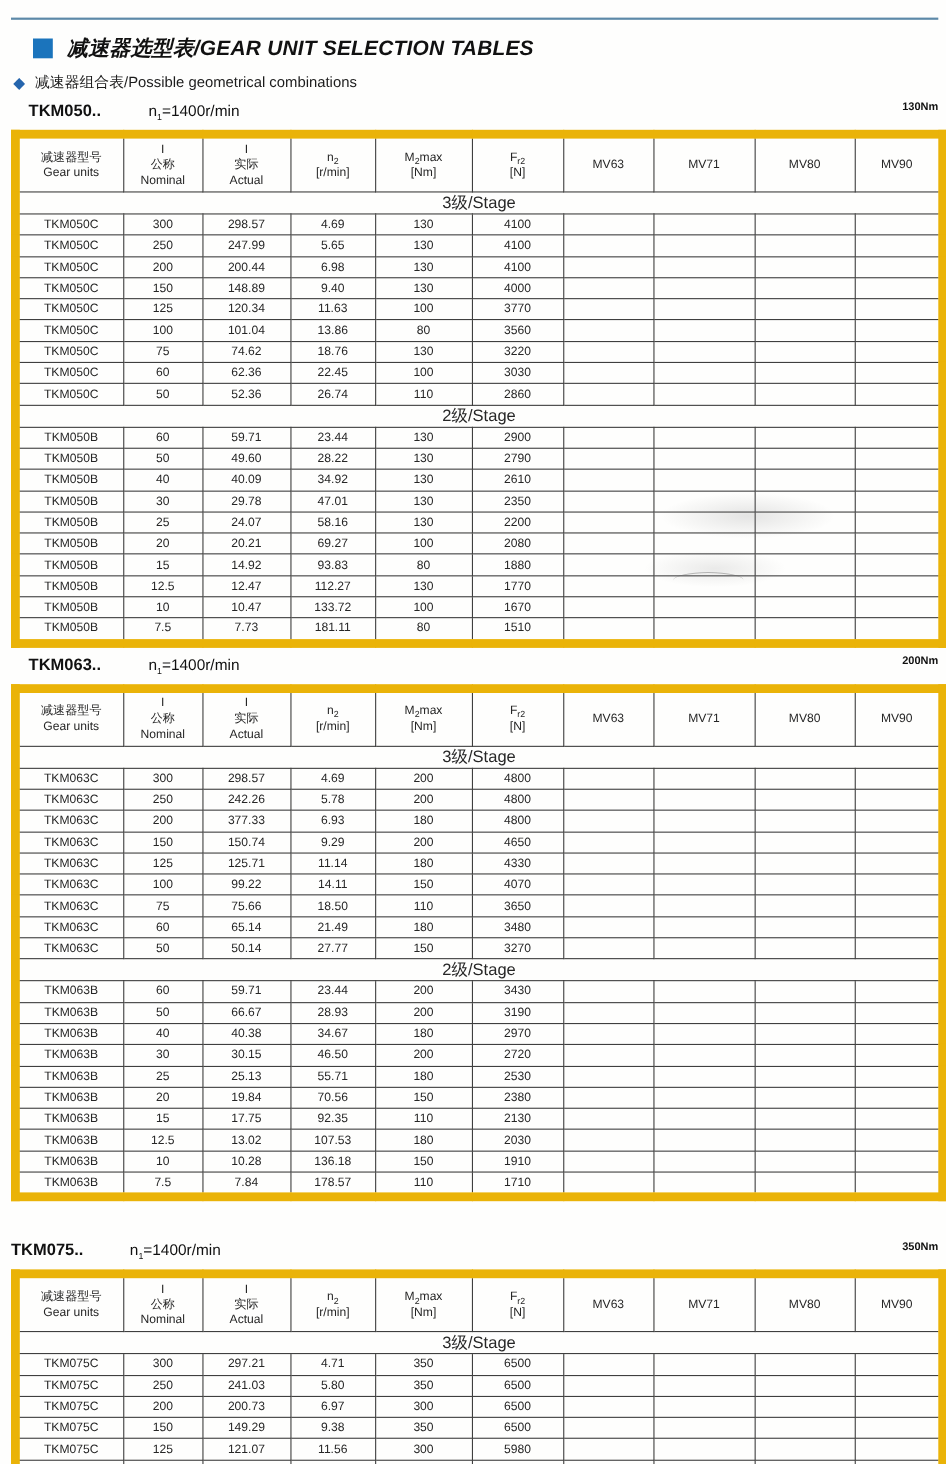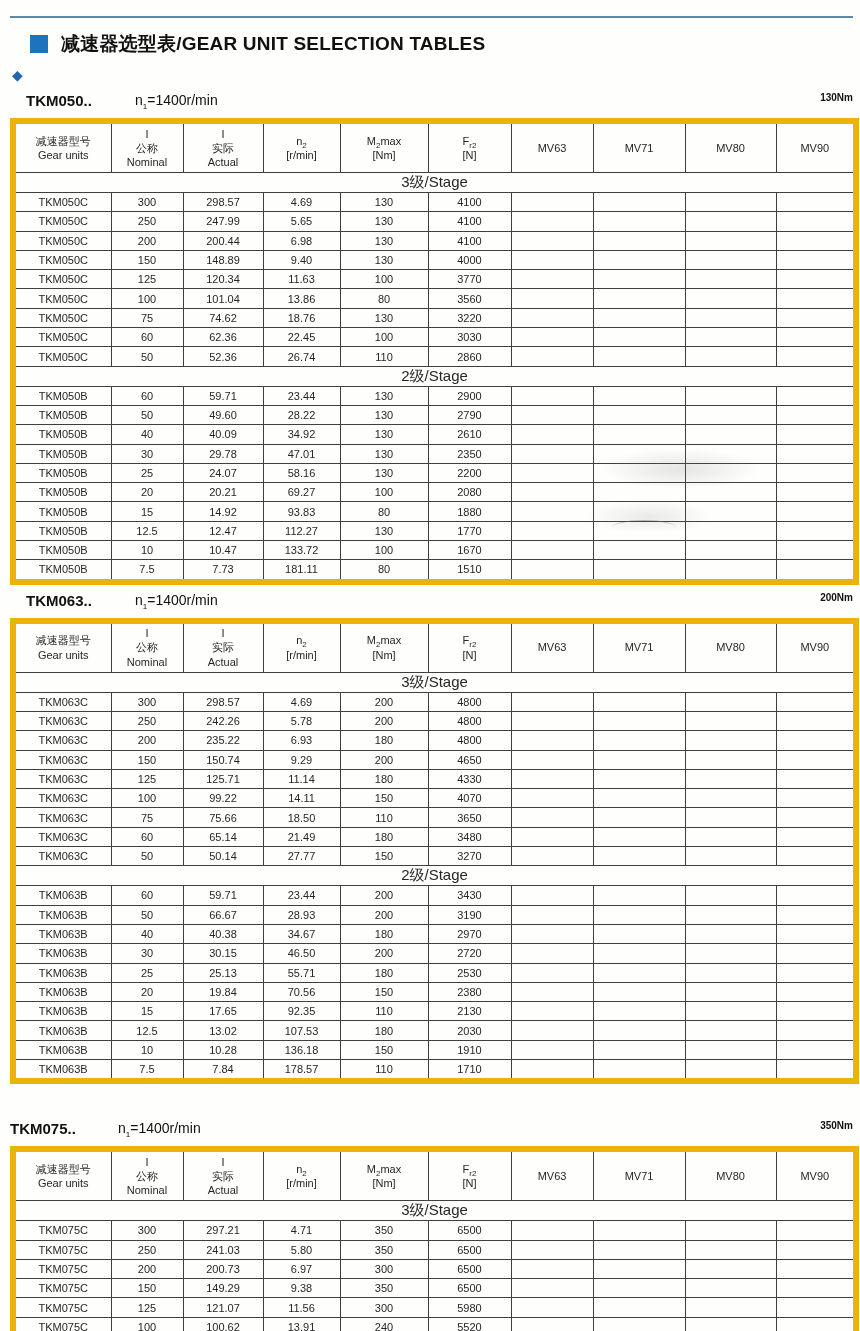--- a/index.html
+++ b/index.html
@@ -4,41 +4,41 @@
 <style>
   html,body { margin:0; padding:0; background:#ffffff; }
   body { font-family:"Liberation Sans", sans-serif; }
   .page {
     position:relative; width:860px; height:1331px; overflow:hidden;
     background:#fefefd; color:#1e1e1e;
   }
   .content { margin:0 7px 0 10px; width:843px; }
   .top-rule { height:2px; background:#5d89a8; margin-top:16px; }
 
-  .title-row { display:flex; align-items:center; gap:13px; margin:15px 0 0 20px; height:22px; }
+  .title-row { display:flex; align-items:center; gap:13px; margin:15px 0 0 20px; height:22px;font-style:italic; }
   .sq { width:18px; height:18px; background:#1b74bc; flex:0 0 auto; }
   .page-title { font-size:19px; font-weight:bold; color:#111; letter-spacing:.2px; white-space:nowrap; }
 
   .subtitle-row { display:flex; align-items:center; gap:9px; margin:11px 0 0 2px; height:18px; }
   .diamond { color:#2565ad; font-size:14px; line-height:1; }
   .page-subtitle { font-size:13.5px; color:#1c1c1c; }
 
   .sec-head { position:relative; height:20px; margin:8px 0 6px 0; }
   .sec-head .model  { position:absolute; left:16px; font-size:15px; font-weight:bold; color:#111; }
   .sec-head .speed  { position:absolute; left:125px; font-size:14px; color:#111; }
   .sec-head .torque { position:absolute; right:0;  font-size:10px; font-weight:bold; color:#111; }
   .sec-head.head2 { margin-top:7px; }
   .sec-head.head3 { margin-top:36px; }
   .sec-head.head3 .model { left:0; }
   .sec-head.head3 .speed { left:108px; }
   sub { font-size:8px; line-height:0; }
 
   table.gear {
     width:843px; border-collapse:collapse; table-layout:fixed;
-    border:6px solid #eab308;
+    border:8px solid #eab308;
   }
   table.gear th, table.gear td {
     border:1.4px solid #3f3f3f; padding:0; text-align:center;
     font-size:11px; color:#262626; overflow:hidden; white-space:nowrap;
   }
   table.gear th { font-weight:normal; height:48px; line-height:1.3; }
   table.gear td { height:18.3px; }
   table.gear tr.stage td { height:14.5px; font-size:15px; }
 
   .smudge1 { position:absolute; left:600px; top:448px; width:160px; height:42px;
@@ -56,20 +56,21 @@
 
     <div class="top-rule"></div>
 
     <div class="title-row">
       <span class="sq"></span>
       <span class="page-title">减速器选型表/GEAR UNIT SELECTION TABLES</span>
     </div>
 
     <div class="subtitle-row">
       <span class="diamond">◆</span>
+      <span class="page-subtitle">减速器组合表/Possible geometrical combinations</span>
     </div>
 
     <div class="sec-head head1">
       <span class="model">TKM050..</span>
       <span class="speed"><span>n</span><sub>1</sub><span>=1400r/min</span></span>
       <span class="torque">130Nm</span>
     </div>
     <table class="gear">
         <colgroup>
           <col style="width:98px">
@@ -447,21 +448,21 @@
             <td>200</td>
             <td>4800</td>
             <td></td>
             <td></td>
             <td></td>
             <td></td>
           </tr>
           <tr>
             <td>TKM063C</td>
             <td>200</td>
-            <td>235.22</td>
+            <td>377.33</td>
             <td>6.93</td>
             <td>180</td>
             <td>4800</td>
             <td></td>
             <td></td>
             <td></td>
             <td></td>
           </tr>
           <tr>
             <td>TKM063C</td>
@@ -606,21 +607,21 @@
             <td>150</td>
             <td>2380</td>
             <td></td>
             <td></td>
             <td></td>
             <td></td>
           </tr>
           <tr>
             <td>TKM063B</td>
             <td>15</td>
-            <td>17.65</td>
+            <td>17.75</td>
             <td>92.35</td>
             <td>110</td>
             <td>2130</td>
             <td></td>
             <td></td>
             <td></td>
             <td></td>
           </tr>
           <tr>
             <td>TKM063B</td>

